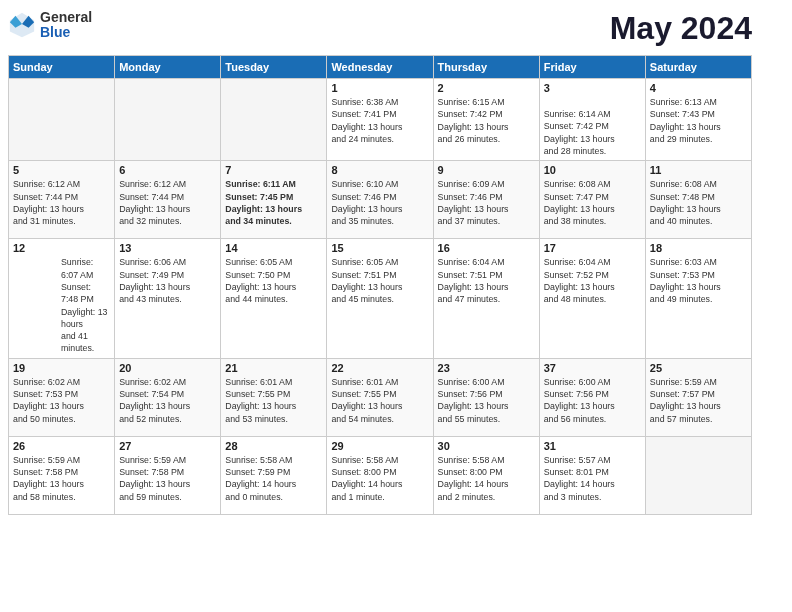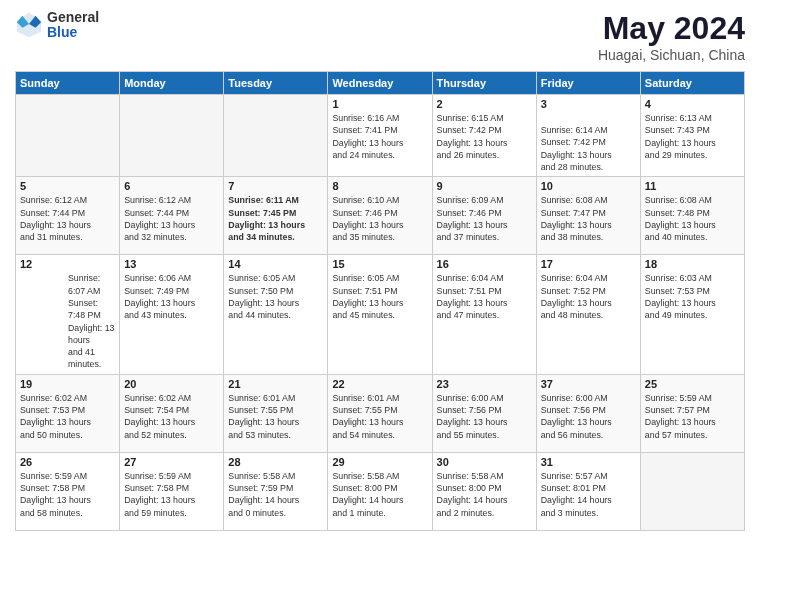--- a/index.html
+++ b/index.html
@@ -6,21 +6,21 @@
     body {
       width: 792px;
       height: 612px;
       font-family: Arial, sans-serif;
       background: #fff;
       overflow: hidden;
     }
     .page {
       width: 760px;
       height: 612px;
-      padding: 10px 15px;
+      padding: 10px 8px;
     }
     .header {
       display: flex;
       justify-content: space-between;
       align-items: flex-start;
       margin-bottom: 8px;
     }
     .logo {
       display: flex;
       align-items: center;
@@ -113,21 +113,20 @@
         <polygon points="22,5 28,12 22,18 15,14" fill="#1a6db5"></polygon>
         <polygon points="8,5 2,12 8,18 15,14" fill="#3a9fd5"></polygon>
       </svg>
       <div class="logo-text">
         <span class="logo-general">General</span>
         <span class="logo-blue">Blue</span>
       </div>
     </div>
     <div class="title-block">
       <div class="month-title">May 2024</div>
-      <div class="location-title">Huagai, Sichuan, China</div>
     </div>
   </div>
 
   <table class="calendar">
     <thead>
       <tr>
         <th>Sunday</th>
         <th>Monday</th>
         <th>Tuesday</th>
         <th>Wednesday</th>
@@ -136,21 +135,21 @@
         <th>Saturday</th>
       </tr>
     </thead>
     <tbody id="calendar-body">
     <tr>
           <td class="empty"></td>
           <td class="empty"></td>
           <td class="empty"></td>
           <td>
             <span class="day-num">1</span>
-            <div class="day-info" style="white-space: pre-line;">Sunrise: 6:16 AM
+            <div class="day-info" style="white-space: pre-line;">Sunrise: 6:38 AM
 Sunset: 7:41 PM
 Daylight: 13 hours
 and 24 minutes.</div>
           </td>
           <td>
             <span class="day-num">2</span>
             <div class="day-info" style="white-space: pre-line;">Sunrise: 6:15 AM
 Sunset: 7:42 PM
 Daylight: 13 hours
 and 26 minutes.</div>

